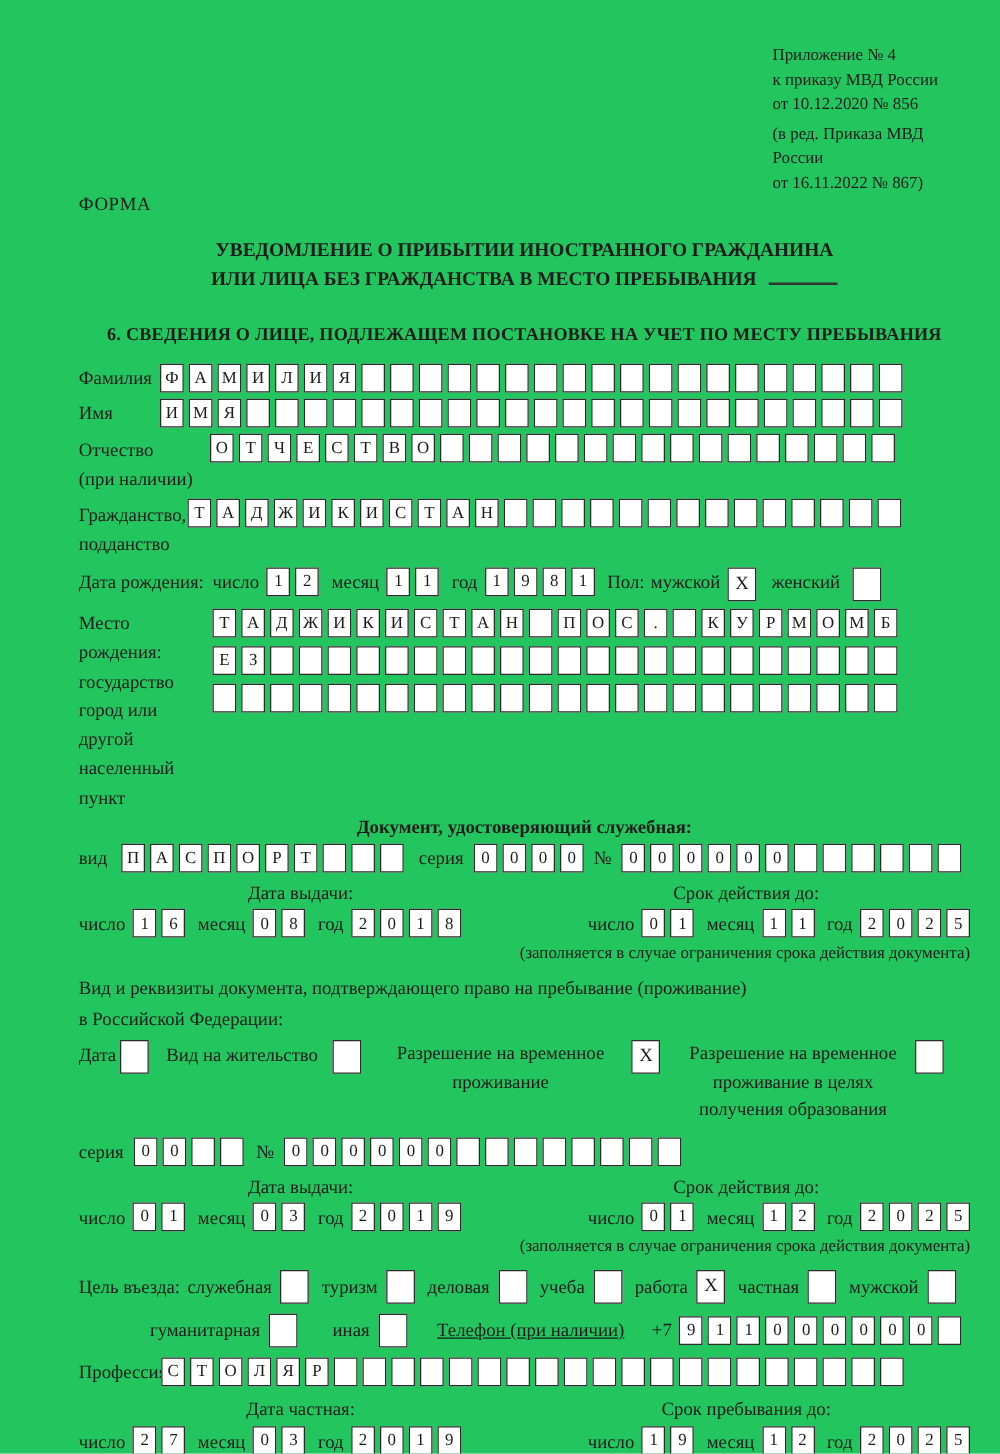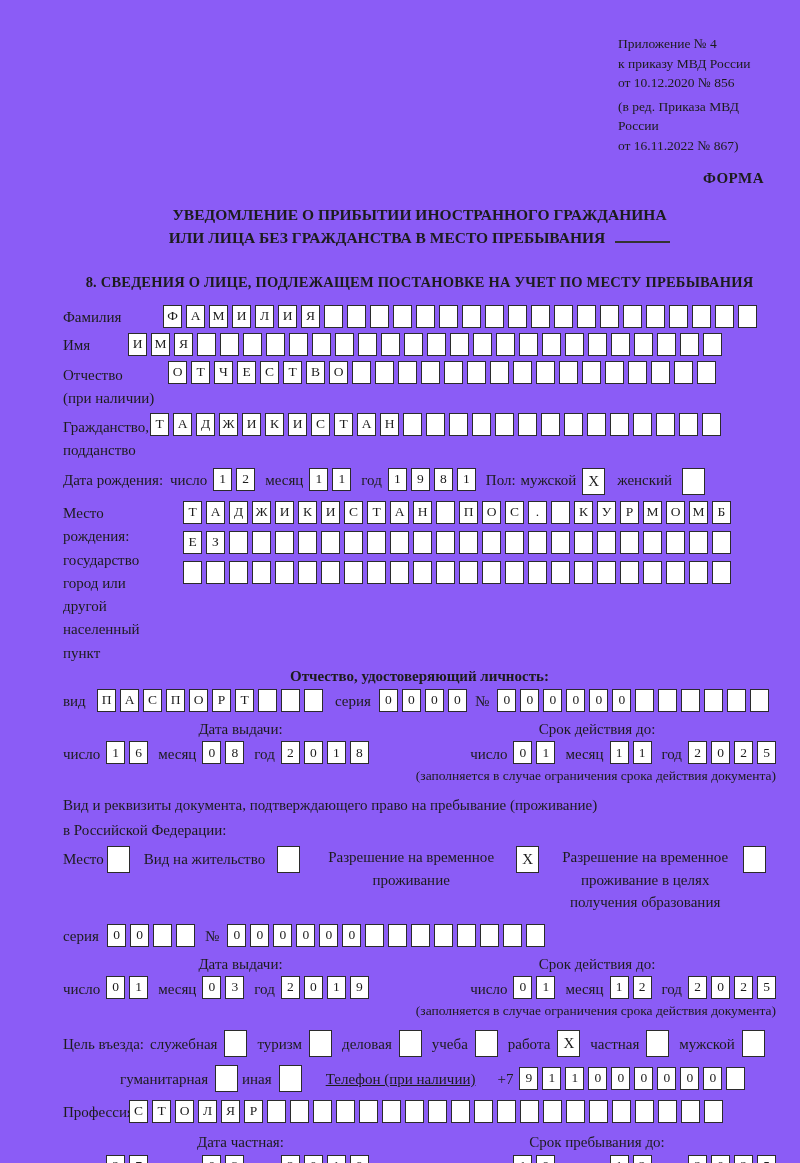--- a/index.html
+++ b/index.html
@@ -1,26 +1,26 @@
 <!DOCTYPE html>
 <html><head>
 <meta charset="utf-8">
 <style>
   html,body{margin:0;padding:0;background:#fff;}
   .page{
     position:relative;width:800px;height:1163px;box-sizing:border-box;
-    background:#8b5cf6;color:#1c1c1c;overflow:hidden;
+    background:#22c55e;color:#1c1c1c;overflow:hidden;
     font-family:"Liberation Serif","DejaVu Serif",serif;
     font-size:15px;line-height:1.25;
     padding:34px 24px 0 63px;
   }
   
   .ref{margin-left:555px;font-size:13.5px;line-height:1.45;}
   .ref .ed{margin-top:4px;}
-  .forma{font-weight:bold;text-align:right;margin:14px 12px 0 0;font-size:15px;letter-spacing:.5px;}
+  .forma{font-weight:normal;margin:0 12px 0 0;font-size:15px;letter-spacing:.5px;}
   
   .title{text-align:center;font-weight:bold;font-size:15.5px;margin-top:16px;line-height:1.45;}
   .uline{display:inline-block;width:55px;border-bottom:2px solid #333;margin-left:10px;vertical-align:baseline;}
   .sec{font-weight:bold;font-size:14.5px;text-align:center;margin-top:24px;letter-spacing:.2px;}
   
   .frow{display:flex;align-items:flex-start;margin-top:5px;}
   .lbl{flex-shrink:0;padding-top:3px;}
   .lbl div{line-height:1.55;}
   .w65{width:65px;}.w87{width:87px;}.w105{width:105px;}.w107{width:107px;}
   .cells{display:flex;gap:4px;flex-shrink:0;}
@@ -67,23 +67,23 @@
       <div>от 16.11.2022 № 867)</div>
     </div>
   </div>
   <div class="forma">ФОРМА</div>
 
   <div class="title">
     <div>УВЕДОМЛЕНИЕ О ПРИБЫТИИ ИНОСТРАННОГО ГРАЖДАНИНА</div>
     <div><span>ИЛИ ЛИЦА БЕЗ ГРАЖДАНСТВА В МЕСТО ПРЕБЫВАНИЯ</span><span class="uline"></span></div>
   </div>
 
-  <div class="sec">8. СВЕДЕНИЯ О ЛИЦЕ, ПОДЛЕЖАЩЕМ ПОСТАНОВКЕ НА УЧЕТ ПО МЕСТУ ПРЕБЫВАНИЯ</div>
-
-  <div class="frow" style="margin-top:14px;gap:35px;">
+  <div class="sec">6. СВЕДЕНИЯ О ЛИЦЕ, ПОДЛЕЖАЩЕМ ПОСТАНОВКЕ НА УЧЕТ ПО МЕСТУ ПРЕБЫВАНИЯ</div>
+
+  <div class="frow" style="margin-top:14px;">
     <span class="lbl w65">Фамилия</span>
     <span class="cells">
         <span class="cell">Ф</span>
         <span class="cell">А</span>
         <span class="cell">М</span>
         <span class="cell">И</span>
         <span class="cell">Л</span>
         <span class="cell">И</span>
         <span class="cell">Я</span>
         <span class="cell"></span>
@@ -226,21 +226,21 @@
         <span class="cell">8</span>
         <span class="cell">1</span>
       </span>
     <span class="sl gap-l">Пол:</span>
     <span class="sl" style="margin-left:5px;">мужской</span>
     <span class="cb" style="margin-left:6px;">X</span>
     <span class="sl" style="margin-left:12px;">женский</span>
     <span class="cb" style="margin-left:10px;"></span>
   </div>
 
-  <div class="frow" style="margin-top:6px;gap:13px;">
+  <div class="frow" style="margin-top:6px;">
     <span class="lbl w107" style="padding-top:1px;">
       <div>Место рождения:</div>
       <div>государство</div>
       <div>город или другой</div>
       <div>населенный пункт</div>
     </span>
     <span class="stack">
       <span class="cells">
           <span class="cell">Т</span>
           <span class="cell">А</span>
@@ -315,21 +315,21 @@
           <span class="cell"></span>
           <span class="cell"></span>
           <span class="cell"></span>
           <span class="cell"></span>
           <span class="cell"></span>
           <span class="cell"></span>
         </span>
     </span>
   </div>
 
-  <div class="boldline" style="margin-top:2px;">Отчество, удостоверяющий личность:</div>
+  <div class="boldline" style="margin-top:2px;">Документ, удостоверяющий служебная:</div>
 
   <div class="frow" style="margin-top:3px;">
     <span class="sl" style="width:34px;">вид</span>
     <span class="cells">
         <span class="cell">П</span>
         <span class="cell">А</span>
         <span class="cell">С</span>
         <span class="cell">П</span>
         <span class="cell">О</span>
         <span class="cell">Р</span>
@@ -407,21 +407,21 @@
           </span>
       </div>
     </div>
   </div>
   <div class="note">(заполняется в случае ограничения срока действия документа)</div>
 
   <div class="intro">Вид и реквизиты документа, подтверждающего право на пребывание (проживание)</div>
   <div style="margin-top:4px;">в Российской Федерации:</div>
 
   <div class="opt-row">
-    <span class="sl" style="padding-top:4px;">Место</span>
+    <span class="sl" style="padding-top:4px;">Дата</span>
     <span class="cb" style="margin-left:3px;"></span>
     <span class="sl mlg" style="padding-top:4px;">Вид на жительство</span>
     <span class="cb" style="margin-left:12px;"></span>
     <span class="ocol" style="margin-left:16px;width:190px;">
       <div>Разрешение на временное</div>
       <div>проживание</div>
     </span>
     <span class="cb" style="margin-left:10px;">X</span>
     <span class="ocol" style="margin-left:16px;width:180px;">
       <div>Разрешение на временное</div>
@@ -520,21 +520,21 @@
     <span class="cb">X</span>
     <span class="sl" style="margin-left:10px;">частная</span>
     <span class="cb"></span>
     <span class="sl" style="margin-left:10px;">мужской</span>
     <span class="cb"></span>
   </div>
 
   <div class="purpose-row" style="margin-top:8px;">
     <span class="sl" style="margin-left:57px;">гуманитарная</span>
     <span class="cb"></span>
-    <span class="sl" style="margin-left:4px;">иная</span>
+    <span class="sl" style="margin-left:28px;">иная</span>
     <span class="cb"></span>
     <span class="sl" style="margin-left:24px;text-decoration:underline;">Телефон (при наличии)</span>
     <span class="sl" style="margin-left:22px;">+7</span>
     <span class="cells" style="margin-left:6px;margin-top:2px;">
         <span class="cell">9</span>
         <span class="cell">1</span>
         <span class="cell">1</span>
         <span class="cell">0</span>
         <span class="cell">0</span>
         <span class="cell">0</span>

